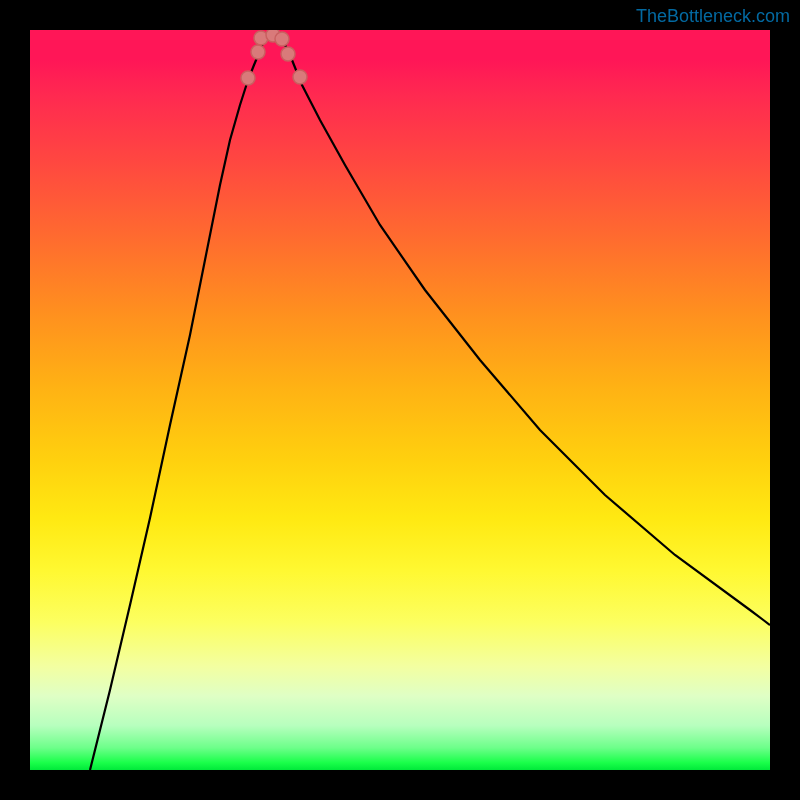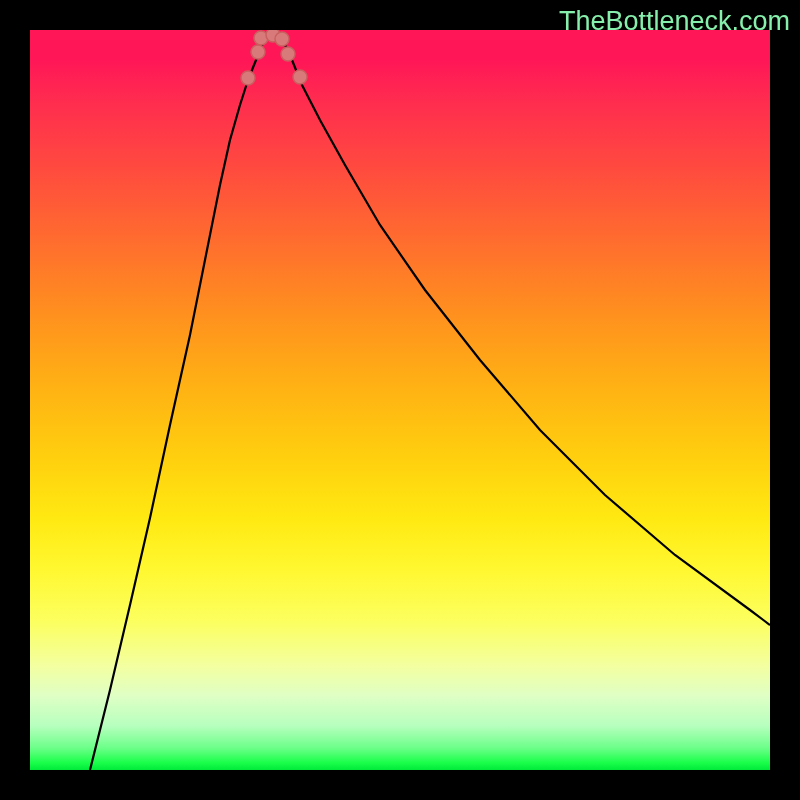--- a/index.html
+++ b/index.html
@@ -8,22 +8,22 @@
     height: 800px;
     background: #000;
     position: relative;
     font-family: Arial, sans-serif;
     overflow: hidden;
   }
   .watermark {
     position: absolute;
     top: 6px;
     right: 10px;
-    color: #86efac;
-    font-size: 27px;
+    color: #0369a1;
+    font-size: 18px;
     font-weight: 500;
     z-index: 10;
   }
   .plot-frame {
     position: absolute;
     top: 30px;
     left: 30px;
     width: 740px;
     height: 740px;
     background: #000;

